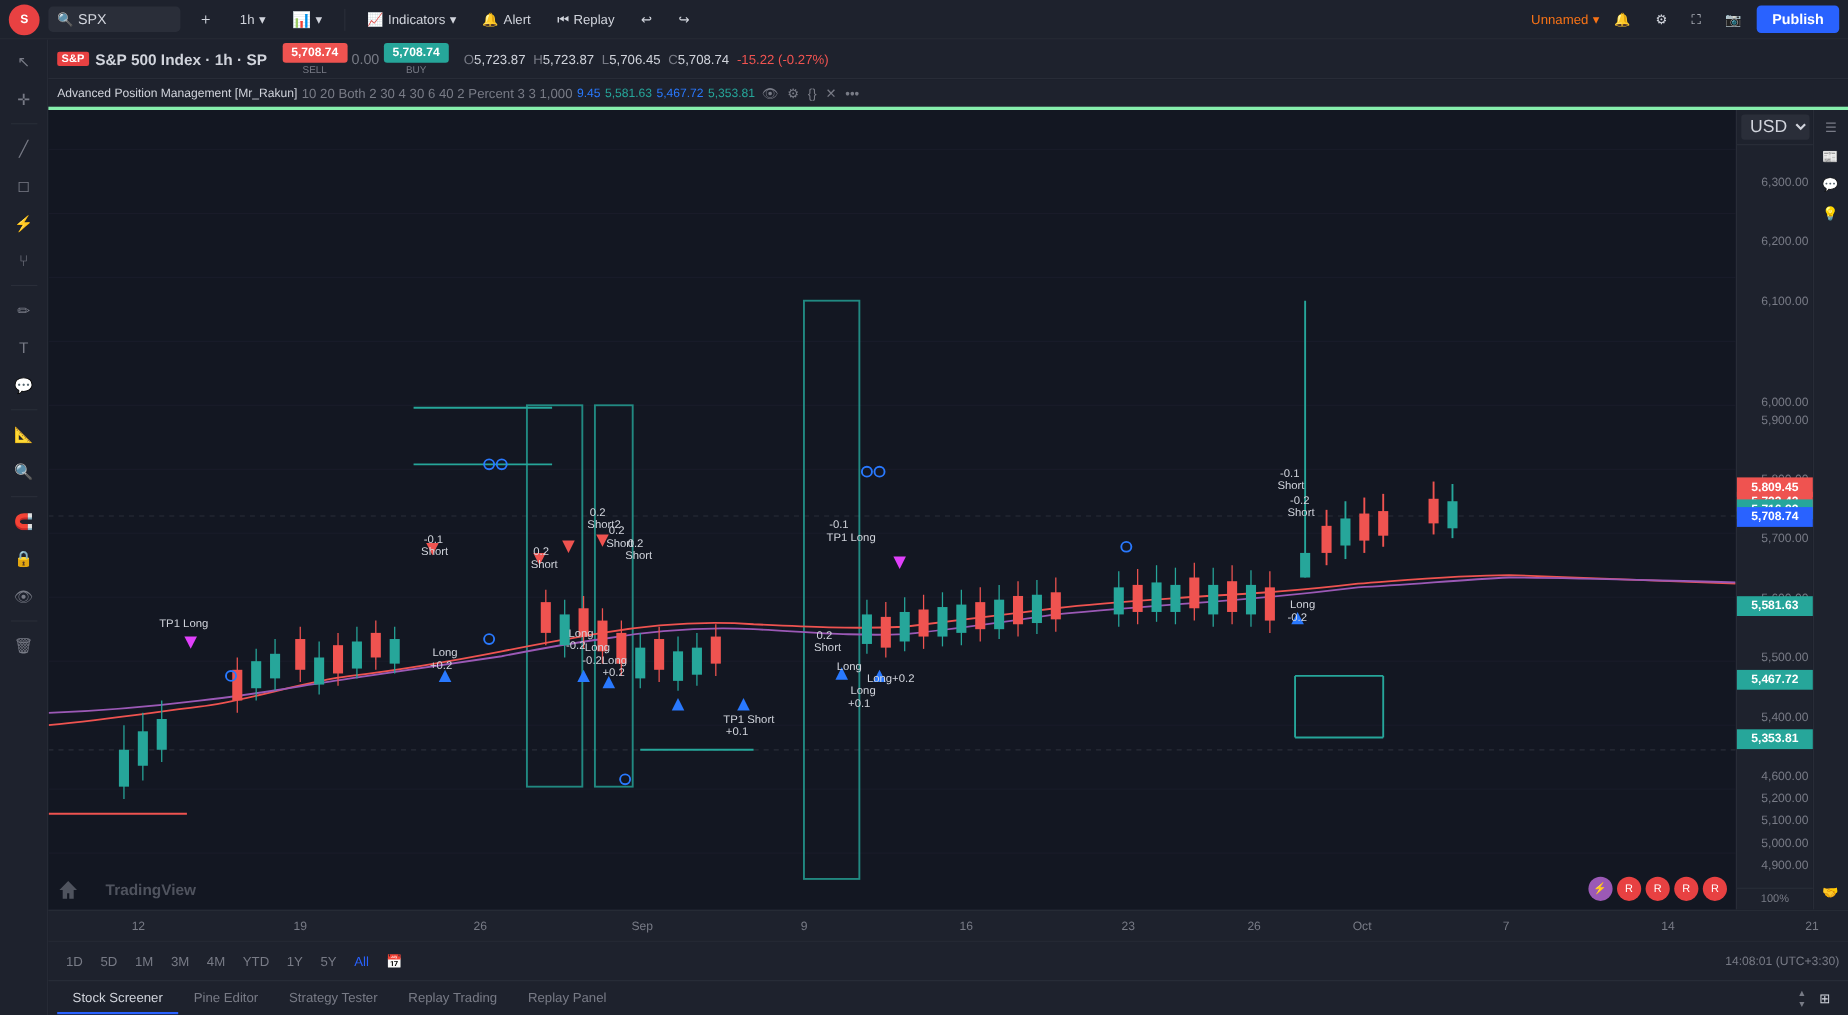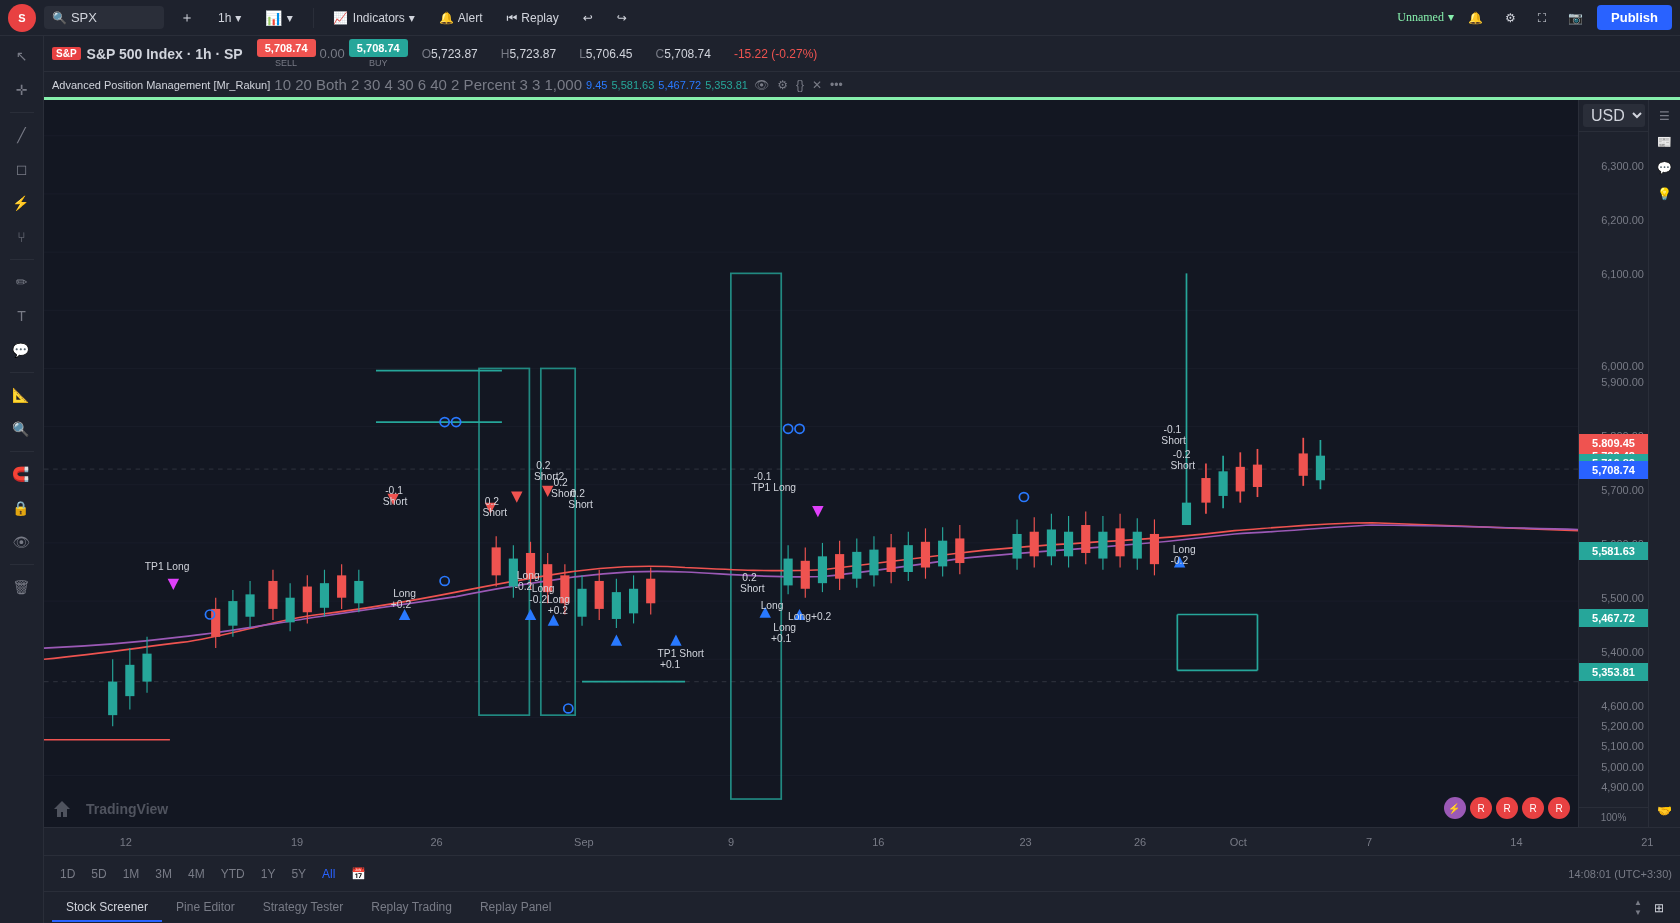--- a/index.html
+++ b/index.html
@@ -11,55 +11,55 @@
     }
     .toolbar-logo { width: 28px; height: 28px; background: #e84142; border-radius: 50%; display: flex; align-items: center; justify-content: center; color: white; font-weight: bold; font-size: 11px; flex-shrink: 0; }
     .toolbar-search { display: flex; align-items: center; background: #2a2e39; border-radius: 4px; padding: 4px 8px; gap: 4px; min-width: 120px; }
     .toolbar-search input { background: none; border: none; color: #d1d4dc; font-size: 13px; outline: none; width: 80px; }
     .toolbar-btn { display: flex; align-items: center; gap: 4px; padding: 4px 8px; border-radius: 4px; cursor: pointer; color: #d1d4dc; background: none; border: none; font-size: 12px; }
     .toolbar-btn .icon { font-size: 14px; }
     .toolbar-sep { width: 1px; height: 20px; background: #2a2e39; margin: 0 4px; }
     .toolbar-spacer { flex: 1; }
     .toolbar-right { display: flex; align-items: center; gap: 6px; }
     .publish-btn { background: #2962ff; color: white; border: none; border-radius: 4px; padding: 5px 14px; font-size: 13px; font-weight: 600; cursor: pointer; }
-    .window-name { display: flex; align-items: center; gap: 4px; color: #86efac; font-size: 12px; font-family: Liberation Serif, serif; }
+    .window-name { display: flex; align-items: center; gap: 4px; color: #f97316; font-size: 12px; }
 
     
     #main { display: flex; height: calc(923px - 36px); }
 
     
     #left-sidebar {
       width: 44px; background: #1e222d; border-right: 1px solid #2a2e39; display: flex; flex-direction: column; align-items: center; padding: 4px 0; gap: 2px; flex-shrink: 0;
     }
     .sidebar-icon { width: 32px; height: 32px; display: flex; align-items: center; justify-content: center; border-radius: 4px; cursor: pointer; color: #787b86; font-size: 14px; }
     .sidebar-sep { width: 24px; height: 1px; background: #2a2e39; margin: 4px 0; }
 
     
     #chart-top-bar {
       height: 36px; background: #1e222d; border-bottom: 1px solid #2a2e39; display: flex; align-items: center; padding: 0 8px; gap: 6px; flex-shrink: 0;
     }
     .symbol-info { display: flex; align-items: center; gap: 6px; }
     .symbol-badge { background: #e84142; color: white; font-size: 10px; font-weight: bold; padding: 1px 4px; border-radius: 2px; }
     .symbol-name { font-size: 14px; font-weight: 600; color: #d1d4dc; }
-    .ohlc-info { display: flex; gap: 23px; font-size: 12px; }
+    .ohlc-info { display: flex; gap: 7px; font-size: 12px; }
     .ohlc-item { color: #787b86; }
     .ohlc-item span { color: #d1d4dc; }
     .ohlc-change { color: #ef5350; }
 
     
     .price-sell-btn { background: #ef5350; color: white; border-radius: 3px; padding: 3px 8px; font-size: 11px; font-weight: bold; cursor: pointer; border: none; }
     .price-buy-btn { background: #26a69a; color: white; border-radius: 3px; padding: 3px 8px; font-size: 11px; font-weight: bold; cursor: pointer; border: none; }
     .price-mid { color: #787b86; font-size: 13px; }
 
     
     #indicator-bar {
       height: 28px; background: #1e222d; border-bottom: 3px solid #86efac; display: flex; align-items: center; padding: 0 8px; gap: 4px; font-size: 11px; flex-shrink: 0;
     }
     .indicator-name { color: #d1d4dc; font-size: 11px; }
-    .indicator-values { color: #787b86; font-size: 15px; }
+    .indicator-values { color: #787b86; font-size: 12px; }
     .ind-val-blue { color: #2979ff; }
     .ind-val-green { color: #26a69a; }
     .ind-icon { color: #787b86; cursor: pointer; font-size: 12px; padding: 0 2px; }
 
     
     #chart-canvas { flex: 1; position: relative; overflow: hidden; background: #131722; }
 
     
     #right-axis {
       width: 70px; background: #1e222d; border-left: 1px solid #2a2e39; display: flex; flex-direction: column; position: relative; flex-shrink: 0;
@@ -93,21 +93,21 @@
     
     #bottom-tabs {
       height: 32px; background: #1e222d; border-top: 1px solid #2a2e39; display: flex; align-items: center; padding: 0 8px; gap: 0; flex-shrink: 0;
     }
     .bottom-tab { padding: 6px 14px; font-size: 12px; color: #787b86; cursor: pointer; border: none; background: none; border-bottom: 2px solid transparent; }
     .bottom-tab.active { color: #d1d4dc; border-bottom-color: #2962ff; }
 
     .bottom-right-info { margin-left: auto; font-size: 11px; color: #787b86; }
 
     
-    .tv-logo { position: absolute; bottom: 8px; left: 8px; display: flex; align-items: center; gap: 14px; opacity: 0.6; }
+    .tv-logo { position: absolute; bottom: 8px; left: 8px; display: flex; align-items: center; gap: 24px; opacity: 0.6; }
     .tv-logo-text { font-size: 14px; font-weight: 600; color: #787b86; }
 
     
     .bottom-bar-arrows { display: flex; flex-direction: column; gap: 1px; margin-left: auto; margin-right: 4px; }
     .bottom-bar-arrows span { font-size: 8px; color: #787b86; cursor: pointer; }
 
     .chart-container { display: flex; flex: 1; overflow: hidden; }
     .chart-main { flex: 1; display: flex; flex-direction: column; }
 
     .currency-select { background: #2a2e39; border: none; color: #d1d4dc; font-size: 16px; padding: 2px 4px; border-radius: 3px; cursor: pointer; }
@@ -523,21 +523,21 @@
         <div class="rsidebar-icon">📰</div>
         <div class="rsidebar-icon">💬</div>
         <div class="rsidebar-icon">💡</div>
         <div style="flex:1;"></div>
         <div class="rsidebar-icon">🤝</div>
       </div>
     </div>
 
     <div id="time-axis">
       <div class="time-label" style="left:5%;">12</div>
-      <div class="time-label" style="left:14%;margin-left:24px;">19</div>
+      <div class="time-label" style="left:14%;">19</div>
       <div class="time-label" style="left:24%;">26</div>
       <div class="time-label" style="left:33%;">Sep</div>
       <div class="time-label" style="left:42%;">9</div>
       <div class="time-label" style="left:51%;">16</div>
       <div class="time-label" style="left:60%;">23</div>
       <div class="time-label" style="left:67%;">26</div>
       <div class="time-label" style="left:73%;">Oct</div>
       <div class="time-label" style="left:81%;">7</div>
       <div class="time-label" style="left:90%;">14</div>
       <div class="time-label" style="left:98%;">21</div>

